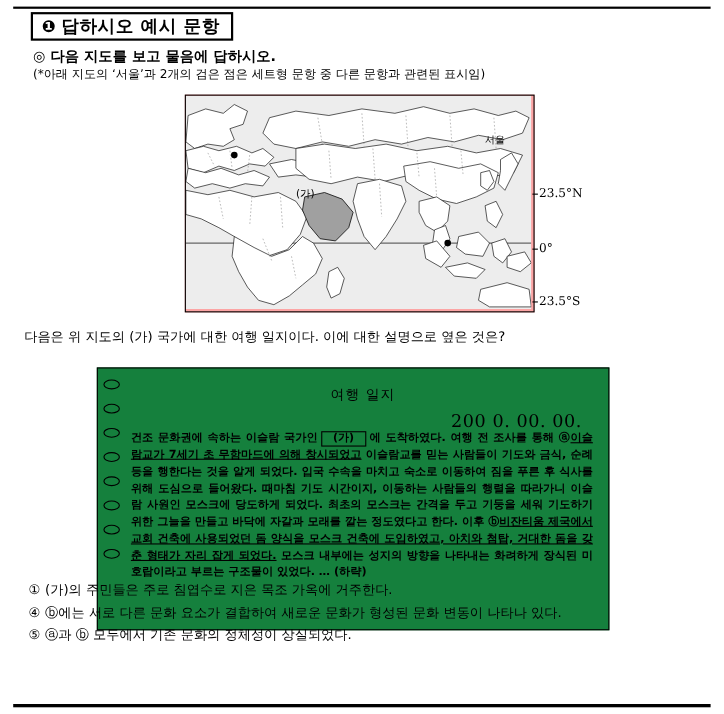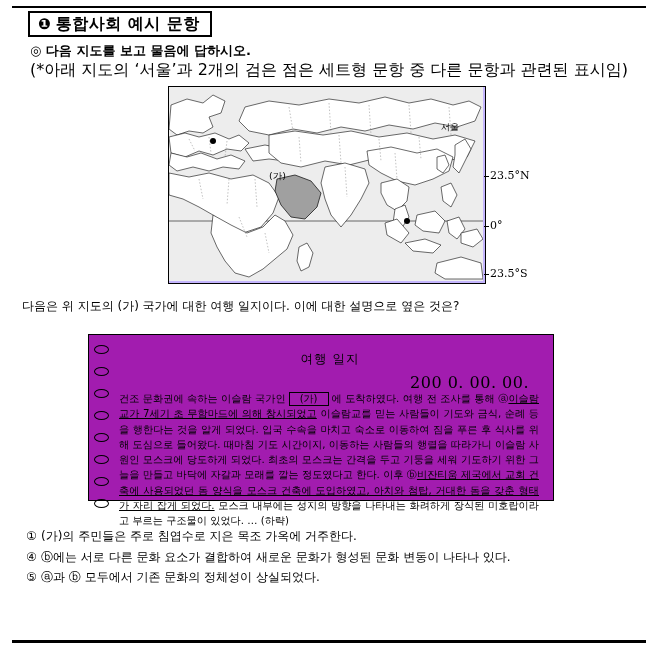--- a/index.html
+++ b/index.html
@@ -69,32 +69,32 @@
   .instruction {
     position: absolute;
     left: 30px; top: 42px;
     font-size: 13px;
     font-weight: bold;
     white-space: nowrap;
   }
   .subnote {
     position: absolute;
     left: 30px; top: 60px;
-    font-size: 16px;
+    font-size: 11px;
     white-space: nowrap;
   }
 
   
   .map-frame {
     position: absolute;
     left: 168px; top: 86px;
     width: 316px;
     height: 196px;
     border: 1px solid #000;
-    background: #c4b5fd;
+    background: #fca5a5;
     overflow: hidden;
   }
   .map-svg { display: block; }
 
   .map-label-seoul {
     position: absolute;
     font-size: 9px;
     white-space: nowrap;
   }
   .map-label-ga {
@@ -128,23 +128,23 @@
     left: 22px; top: 298px;
     font-size: 12px;
     white-space: nowrap;
   }
 
   
   .diary {
     position: absolute;
     left: 88px; top: 334px;
     width: 466px;
-    height: 167px;
+    height: 239px;
     border: 1px solid #000;
-    background: #a21caf;
+    background: #15803d;
     box-sizing: border-box;
   }
   .diary-inner {
     position: absolute;
     left: 26px; top: 4px;
     right: 8px;
     bottom: 4px;
   }
   .spiral-col {
     position: absolute;
@@ -179,21 +179,21 @@
   }
   .diary-body {
     position: absolute;
     left: 4px;
     right: 6px;
     top: 52px;
     font-size: 10.2px;
     line-height: 15.3px;
     text-align: justify;
   }
-  .diary-body p { margin: 0; }
+  .diary-body p { margin: 0; font-weight: bold; }
   .blank-box {
     display: inline-block;
     border: 1px solid #000;
     padding: 0 10px;
     margin: 0 3px;
     font-size: 10px;
     line-height: 12px;
     vertical-align: baseline;
   }
   .ul { text-decoration: underline; }
@@ -218,21 +218,21 @@
 </style>
 </head>
 <body>
 
 <div class="page">
 
   <div class="top-rule"></div>
 
   <div class="title-box">
     <span class="title-num">❶</span>
-    <span class="title-text">통합사회 예시 문항</span>
+    <span class="title-text">답하시오 예시 문항</span>
   </div>
 
   <div class="instruction">◎ 다음 지도를 보고 물음에 답하시오.</div>
   <div class="subnote">(*아래 지도의 ‘서울’과 2개의 검은 점은 세트형 문항 중 다른 문항과 관련된 표시임)</div>
 
   <div class="map-frame">
     <svg class="map-svg" width="314" height="194" viewBox="0 0 314 194">
       <rect x="0" y="0" width="314" height="194" fill="#ededed"></rect>
 
       <line x1="0" y1="134" x2="314" y2="134" stroke="#666" stroke-width="1"></line>

